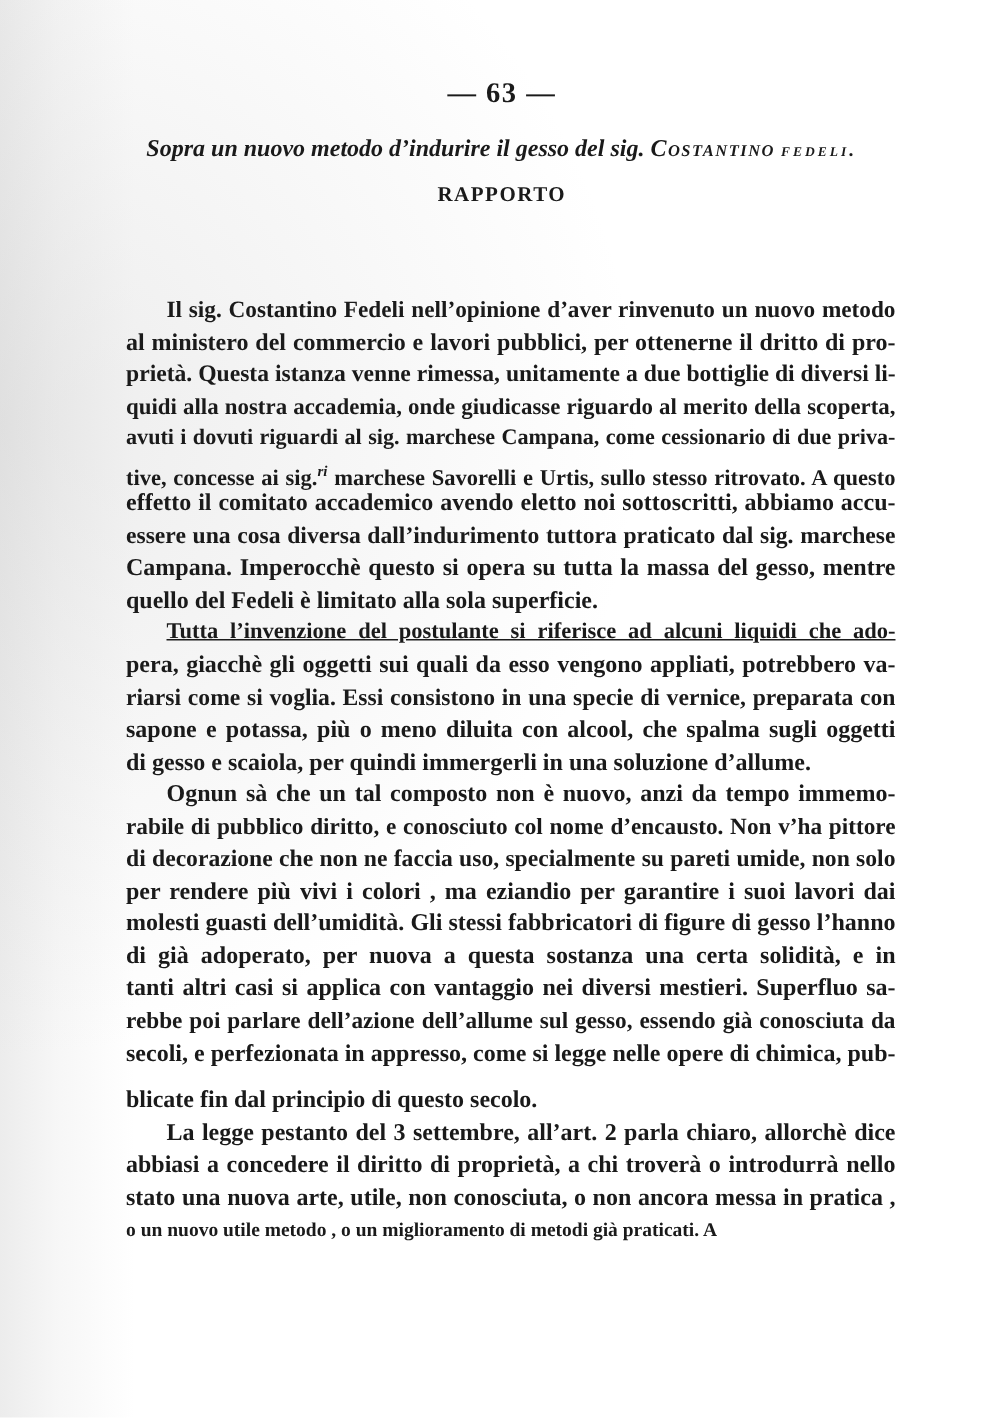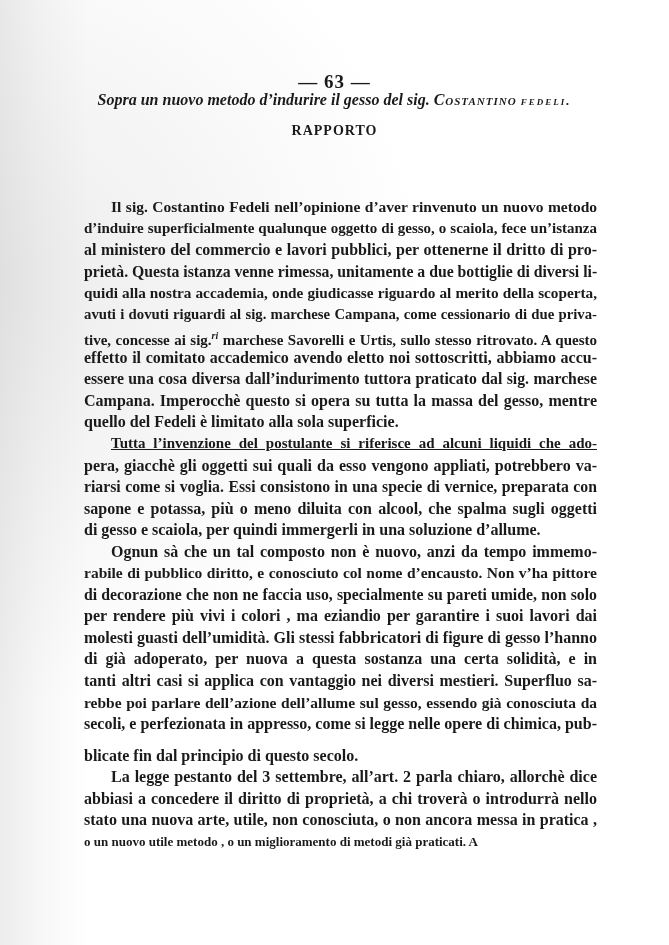--- a/index.html
+++ b/index.html
@@ -18,21 +18,21 @@
     .page {
       position: absolute;
       left: 0; top: 0;
       width: 669px; height: 945px;
       background:
         radial-gradient(ellipse at 0% 30%, rgba(200,200,200,0.35) 0%, rgba(255,255,255,0) 45%),
         linear-gradient(to right, #ececec 0px, #f7f7f7 40px, #ffffff 90px, #ffffff 100%);
     }
     .page-number {
       position: absolute;
-      top: 71px;
+      top: 52px;
       left: 0;
       width: 669px;
       text-align: center;
       font-size: 19px;
       font-weight: bold;
       letter-spacing: 1px;
     }
     .title {
       position: absolute;
       top: 91px;
@@ -124,21 +124,20 @@
     <span class="sc">Costantino</span>
     <span class="sc2">fedeli.</span>
   </div>
 
   <div class="heading">RAPPORTO</div>
 
 
   <div class="body-text" id="body-text">
       <div>
         <div class="line indent" style="display: block; font-size: 15.5px;">Il sig. Costantino Fedeli nell’opinione d’aver rinvenuto un nuovo metodo</div>
-        <div class="line" style="display: block; font-size: 15px;">d’induire superficialmente qualunque oggetto di gesso, o scaiola, fece un’istanza</div>
         <div class="line" style="display: block; font-size: 16px;">al ministero del commercio e lavori pubblici, per ottenerne il dritto di pro-</div>
         <div class="line" style="display: block; font-size: 15.75px;">prietà. Questa istanza venne rimessa, unitamente a due bottiglie di diversi li-</div>
         <div class="line" style="display: block; font-size: 15.25px;">quidi alla nostra accademia, onde giudicasse riguardo al merito della scoperta,</div>
         <div class="line" style="display: block; font-size: 14.75px;">avuti i dovuti riguardi al sig. marchese Campana, come cessionario di due priva-</div>
         <div class="line" style="display: block; font-size: 15px;"><span>tive, concesse ai sig.</span><span class="sup">ri</span><span> marchese Savorelli e Urtis, sullo stesso ritrovato. A questo</span></div>
         <div class="line" style="display: block; font-size: 16px;">effetto il comitato accademico avendo eletto noi sottoscritti, abbiamo accu-</div>
         <div class="line" style="display: block; font-size: 15.75px;">essere una cosa diversa dall’indurimento tuttora praticato dal sig. marchese</div>
         <div class="line" style="display: block; font-size: 16px;">Campana. Imperocchè questo si opera su tutta la massa del gesso, mentre</div>
         <div class="line last" style="display: block; font-size: 16px;">quello del Fedeli è limitato alla sola superficie.</div>
       </div>

